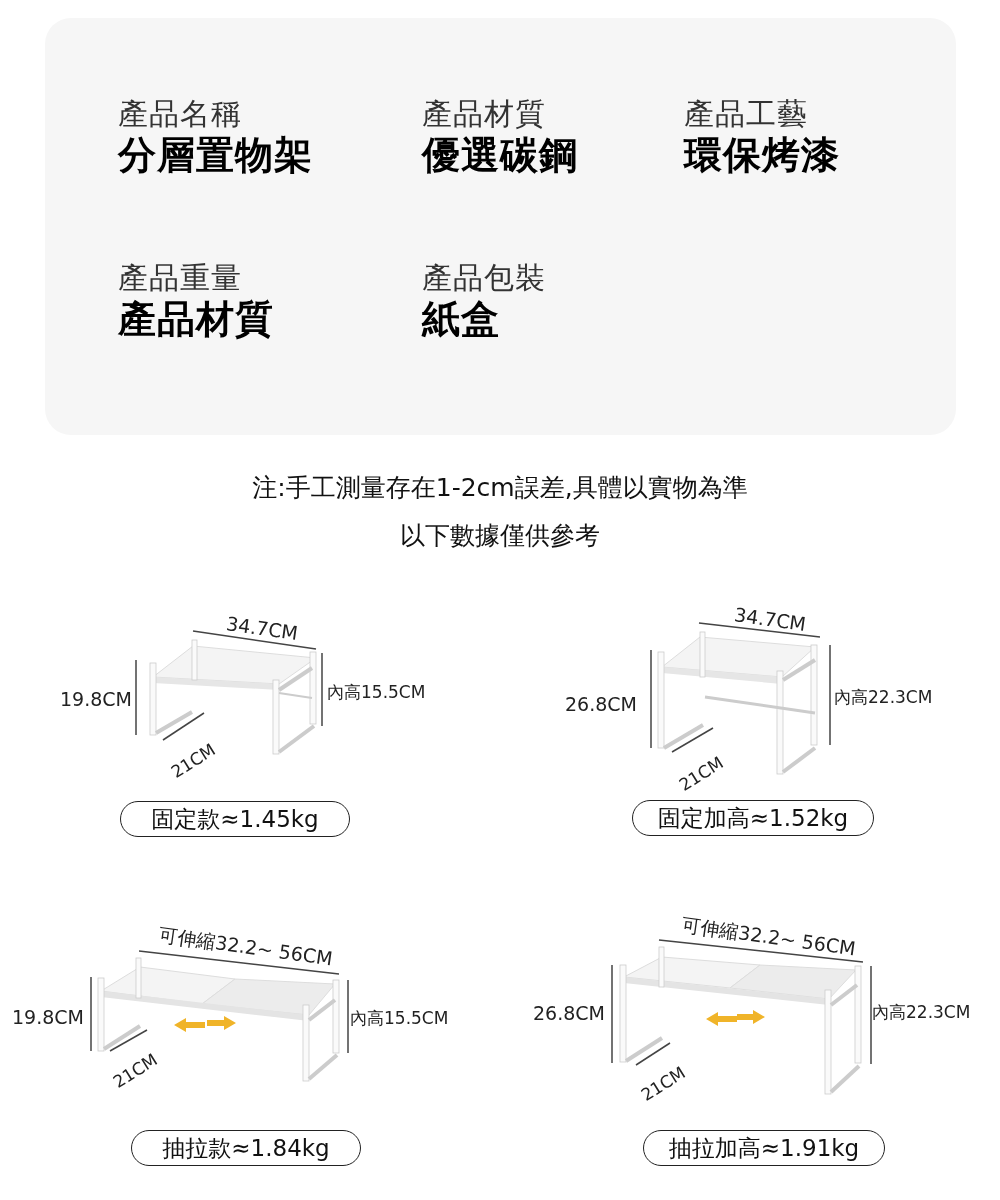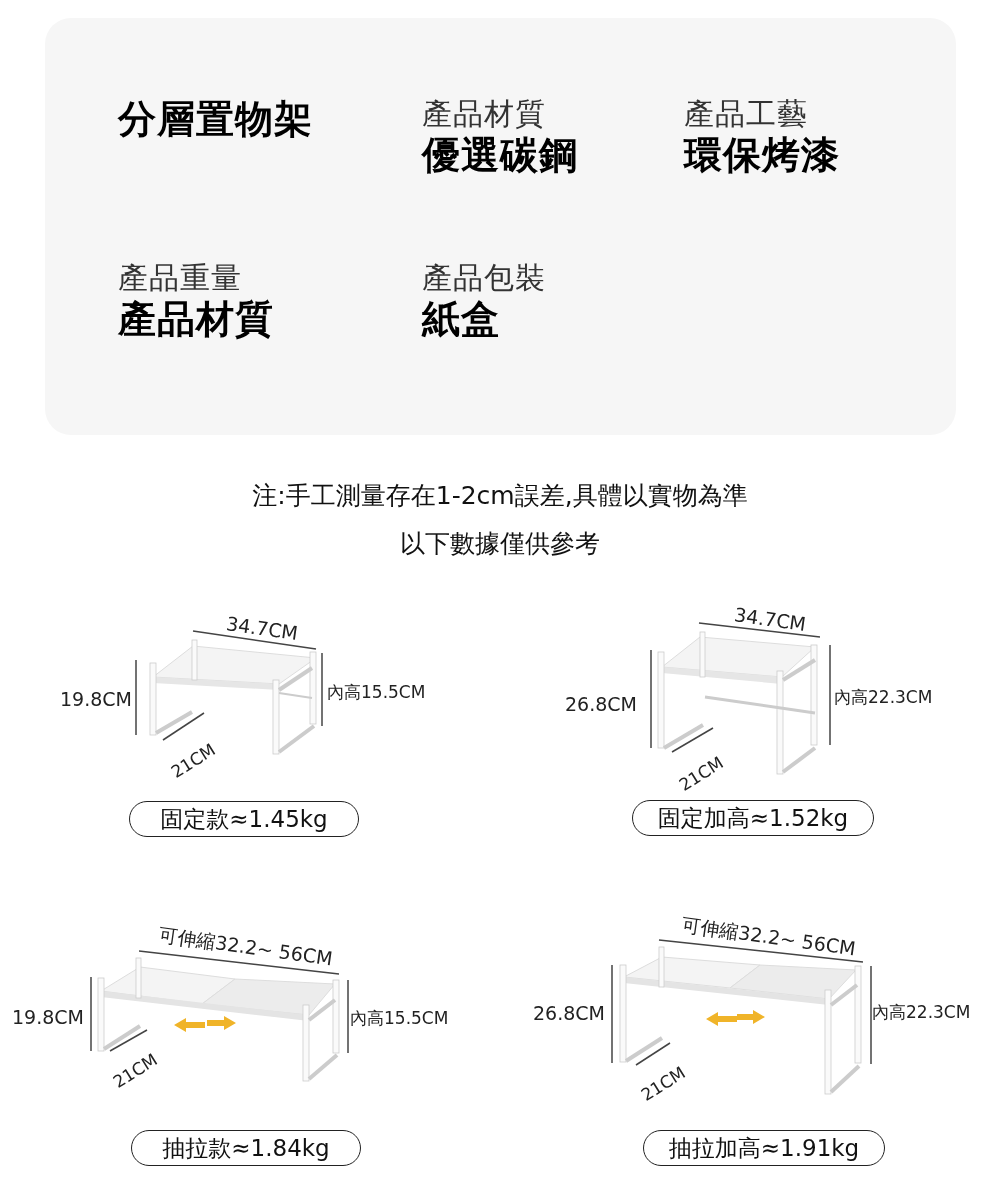--- a/index.html
+++ b/index.html
@@ -1,34 +1,35 @@
 <!DOCTYPE html>
 <html><head>
 <meta charset="utf-8">
 <style>
   html,body{margin:0;padding:0;background:#ffffff;}
   body{width:1000px;height:1200px;position:relative;overflow:hidden;font-family:"DejaVu Sans","Liberation Sans",sans-serif;color:#1a1a1a;}
   .spec-card{position:absolute;left:45px;top:18px;width:911px;height:417px;background:#f6f6f6;border-radius:26px;}
   .spec{position:absolute;}
   .spec .lbl{font-size:30px;color:#333;letter-spacing:1px;line-height:36px;white-space:nowrap;}
   .spec .val{font-size:38px;color:#000000;letter-spacing:1px;line-height:36px;margin-top:5px;white-space:nowrap;font-weight:bold;}
-  .note{position:absolute;left:0;width:1000px;text-align:center;font-size:25px;color:#111;line-height:32px;margin-top:8px;}
+  .note{position:absolute;left:0;width:1000px;text-align:center;font-size:25px;color:#111;line-height:32px;}
   .dim{position:absolute;font-size:17px;color:#222;white-space:nowrap;}
   .dim.big{font-size:19px;}
   .dim.rot-w{transform:rotate(8deg);transform-origin:left bottom;}
   .dim.rot-d{transform:rotate(-32deg);transform-origin:left bottom;}
   .badge{position:absolute;height:34px;border:1.5px solid #222;border-radius:20px;font-size:23px;color:#111;line-height:34px;text-align:center;white-space:nowrap;}
   svg{position:absolute;overflow:visible;}
 </style>
 </head>
 <body>
 
 <div class="spec-card"></div>
 
 <div class="spec" style="left:118px;top:96px;">
+  <div class="lbl">產品名稱</div>
   <div class="val">分層置物架</div>
 </div>
 <div class="spec" style="left:422px;top:96px;">
   <div class="lbl">產品材質</div>
   <div class="val">優選碳鋼</div>
 </div>
 <div class="spec" style="left:684px;top:96px;">
   <div class="lbl">產品工藝</div>
   <div class="val">環保烤漆</div>
 </div>
@@ -60,21 +61,21 @@
     <rect x="310" y="652" width="6" height="72" fill="#fafafa" stroke="#ccc" stroke-width="0.8"></rect>
     <line x1="156" y1="733" x2="192" y2="712" stroke="#ccc" stroke-width="4"></line>
     <line x1="279" y1="752" x2="314" y2="726" stroke="#ccc" stroke-width="4"></line>
     <line x1="279" y1="690" x2="312" y2="668" stroke="#ccc" stroke-width="4"></line>
     <line x1="279" y1="693" x2="312" y2="698" stroke="#ccc" stroke-width="2"></line>
   </svg>
   <div class="dim big rot-w" style="left:225px;top:612px;">34.7CM</div>
   <div class="dim big" style="left:60px;top:688px;">19.8CM</div>
   <div class="dim rot-d" style="left:178px;top:762px;">21CM</div>
   <div class="dim" style="left:327px;top:681px;">內高15.5CM</div>
-  <div class="badge" style="left:129px;top:801px;width:228px;">固定款≈1.45kg</div>
+  <div class="badge" style="left:120px;top:801px;width:228px;">固定款≈1.45kg</div>
 </div>
 
 <div>
   <svg width="1000" height="1200" style="left:0;top:0;">
     <line x1="699" y1="623" x2="820" y2="637" stroke="#444" stroke-width="1.5"></line>
     <line x1="651" y1="650" x2="651" y2="748" stroke="#444" stroke-width="1.5"></line>
     <line x1="830" y1="645" x2="830" y2="745" stroke="#444" stroke-width="1.5"></line>
     <line x1="672" y1="752" x2="713" y2="728" stroke="#444" stroke-width="1.5"></line>
     <polygon points="662,667 700,637 815,647 782,677" fill="#f4f4f4" stroke="#ddd" stroke-width="1"></polygon>
     <polygon points="662,667 782,677 782,684 662,673" fill="#e6e6e6"></polygon>

